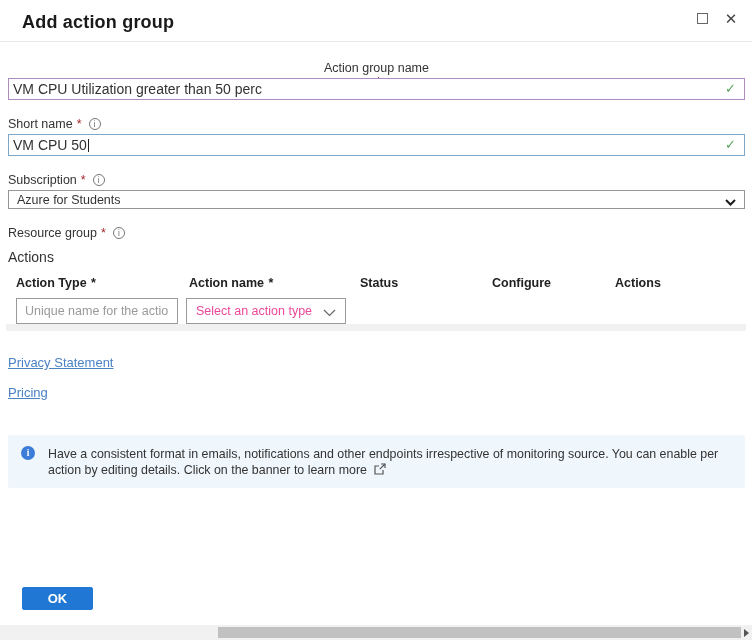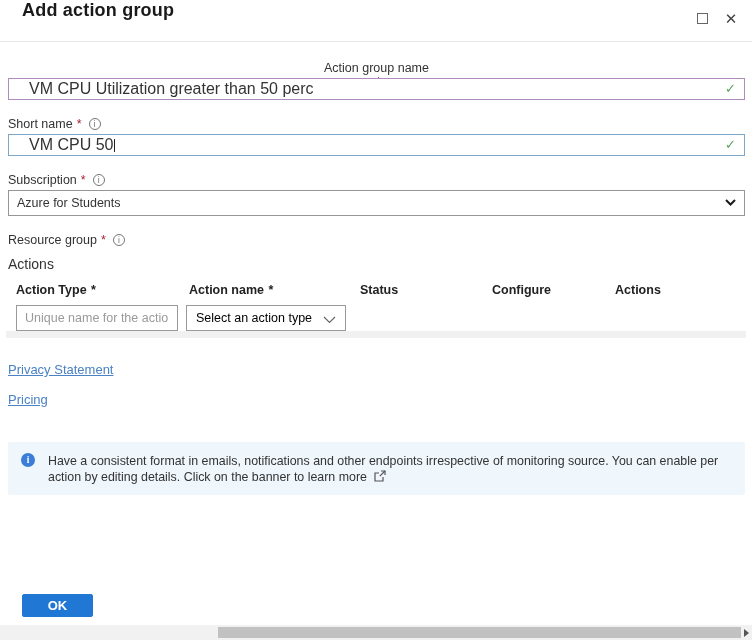--- a/index.html
+++ b/index.html
@@ -1,65 +1,65 @@
 <!DOCTYPE html>
 <html><head>
 <meta charset="utf-8">
 <style>
   * { margin:0; padding:0; box-sizing:border-box; }
   html,body { width:752px; height:640px; background:#fff; overflow:hidden;
               font-family:"Liberation Sans", sans-serif; color:#333; }
   body { position:relative; }
 
   
-  .hdr { height:42px; padding:0 0 0 22px; border-bottom:1px solid #e8e8e8; position:relative; }
+  .hdr { height:42px; padding:12px 0 0 22px; border-bottom:1px solid #e8e8e8; position:relative; }
   .hdr-title { font-size:18px; font-weight:600; color:#1a1a1a; letter-spacing:.2px; }
   .win-controls { position:absolute; top:9px; right:12px; display:flex; gap:11px; align-items:center; }
   .win-btn { width:18px; height:18px; display:flex; align-items:center; justify-content:center;
              background:none; border:none; cursor:pointer; color:#555; font-size:14px; }
   .max-glyph { width:11px; height:11px; border:1.4px solid #666; display:inline-block; }
   .close-glyph { font-size:15px; color:#444; line-height:1; }
 
   .content { padding:0 7px 0 8px; }
 
   
   .f-label { display:flex; align-items:center; font-size:12.5px; color:#333; height:14px;
              margin-top:17px; margin-bottom:3px; }
   .f-label.first { margin-top:19px;flex-direction:column; }
   .f-label .req { color:#a4262c; margin-left:4px; font-size:12.5px; }
   .info-icon { width:12px; height:12px; border:1px solid #767676; border-radius:50%;
                margin-left:7px; display:inline-flex; align-items:center; justify-content:center;
                font-size:8.5px; color:#767676; font-style:normal; line-height:1; cursor:default; }
 
   
   .input-wrap { position:relative; }
-  .txt-input { width:100%; height:22px; border:1px solid #a6a6a6; font-size:16px;
-               padding:0 26px 0 20px; color:#333; font-family:"Liberation Sans",sans-serif;
+  .txt-input { width:100%; height:22px; border:1px solid #a6a6a6; font-size:14px;
+               padding:0 26px 0 4px; color:#333; font-family:"Liberation Sans",sans-serif;
                outline:none; background:#fff; display:flex; align-items:center; }
   input.txt-input { display:block; line-height:20px; }
   .border-purple { border-color:#af8bbf; }
   .border-blue   { border-color:#7da7c9; }
   .check { position:absolute; right:9px; top:4px; color:#57a558; font-size:13px; line-height:1; }
   .caret { display:inline-block; width:1px; height:13px; background:#222; margin-left:1px; vertical-align:-2px; }
 
-  .select { width:100%; height:26px; border:1px solid #969696; background:#fff; font-size:12.5px;
+  .select { width:100%; height:19px; border:1px solid #969696; background:#fff; font-size:12.5px;
             color:#333; padding:0 24px 0 8px; display:flex; align-items:center; position:relative; cursor:pointer;text-align:right; }
   .select .chev { position:absolute; right:8px; top:8px; }
 
   
   .section-title { font-size:14px; color:#333; margin-top:9px; height:17px; }
   .tbl-head { display:flex; margin-top:10px; font-size:12.5px; font-weight:bold; color:#222; height:14px; }
   .tbl-head .c { padding-left:8px; }
   .c1 { width:171px; } .c2 { width:173px; } .c3 { width:132px; } .c4 { width:123px; } .c5 { flex:1; }
   .tbl-row { display:flex; margin-top:8px; height:26px; align-items:center; }
   .row-name { margin-left:8px; width:162px; height:26px; border:1px solid #9a9a9a; font-size:12.5px;
               padding:0 8px; color:#333; font-family:"Liberation Sans",sans-serif; outline:none; }
   .row-name::placeholder { color:#9a9a9a; opacity:1; }
   .row-type { margin-left:8px; width:160px; height:26px; border:1px solid #9a9a9a; font-size:12.5px;
-              color:#000000; padding:0 28px 0 9px; display:flex; align-items:center; position:relative; cursor:pointer; }
+              color:#ec4899; padding:0 28px 0 9px; display:flex; align-items:center; position:relative; cursor:pointer; }
   .row-type .chev { position:absolute; right:9px; top:10px; }
   .row-sep { height:7px; background:#f1f1f1; margin:0 -1px 0 -2px; }
 
   
   .link { display:block; font-size:13px; color:#4a82c4; text-decoration:underline; width:max-content; cursor:pointer; }
   .link.privacy { margin-top:24px; }
   .link.pricing { margin-top:15px; }
 
   
   .banner { margin-top:35px; background:#eff6fc; border-radius:2px; min-height:53px;

